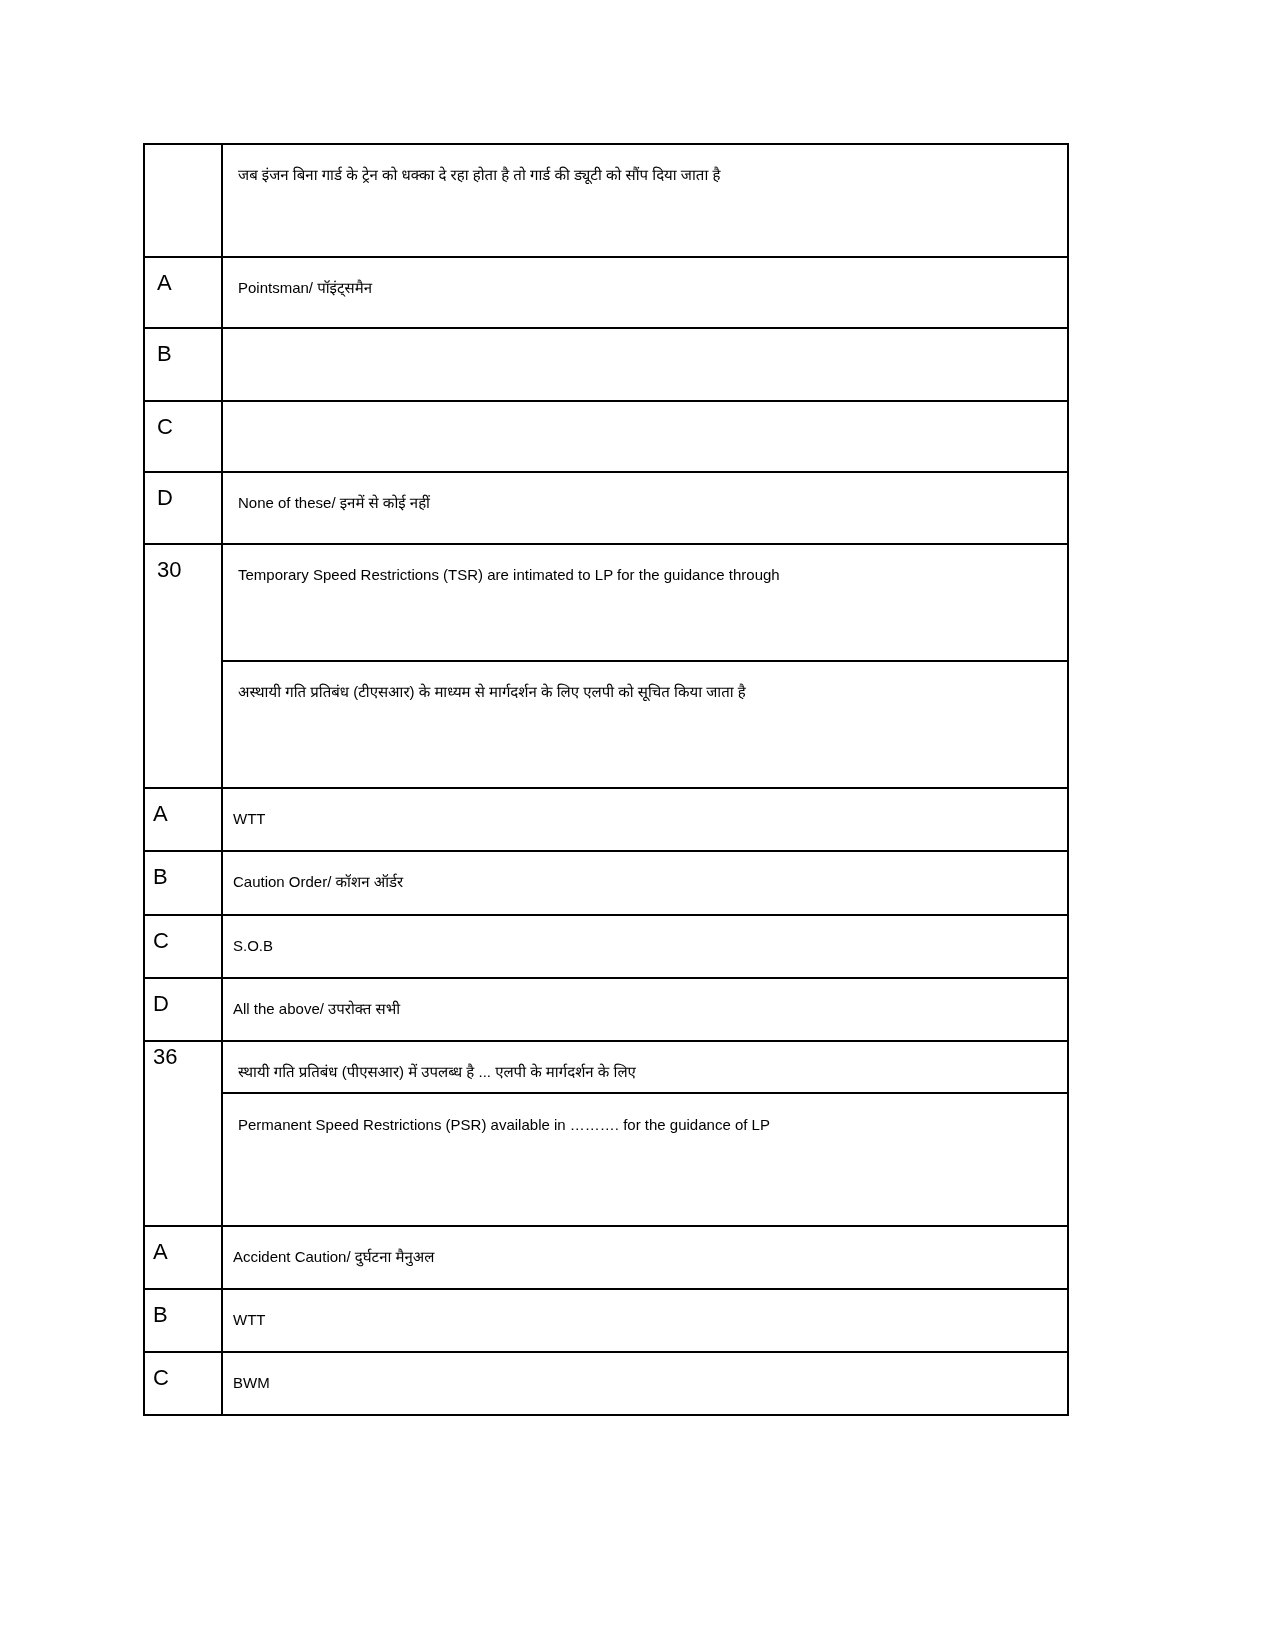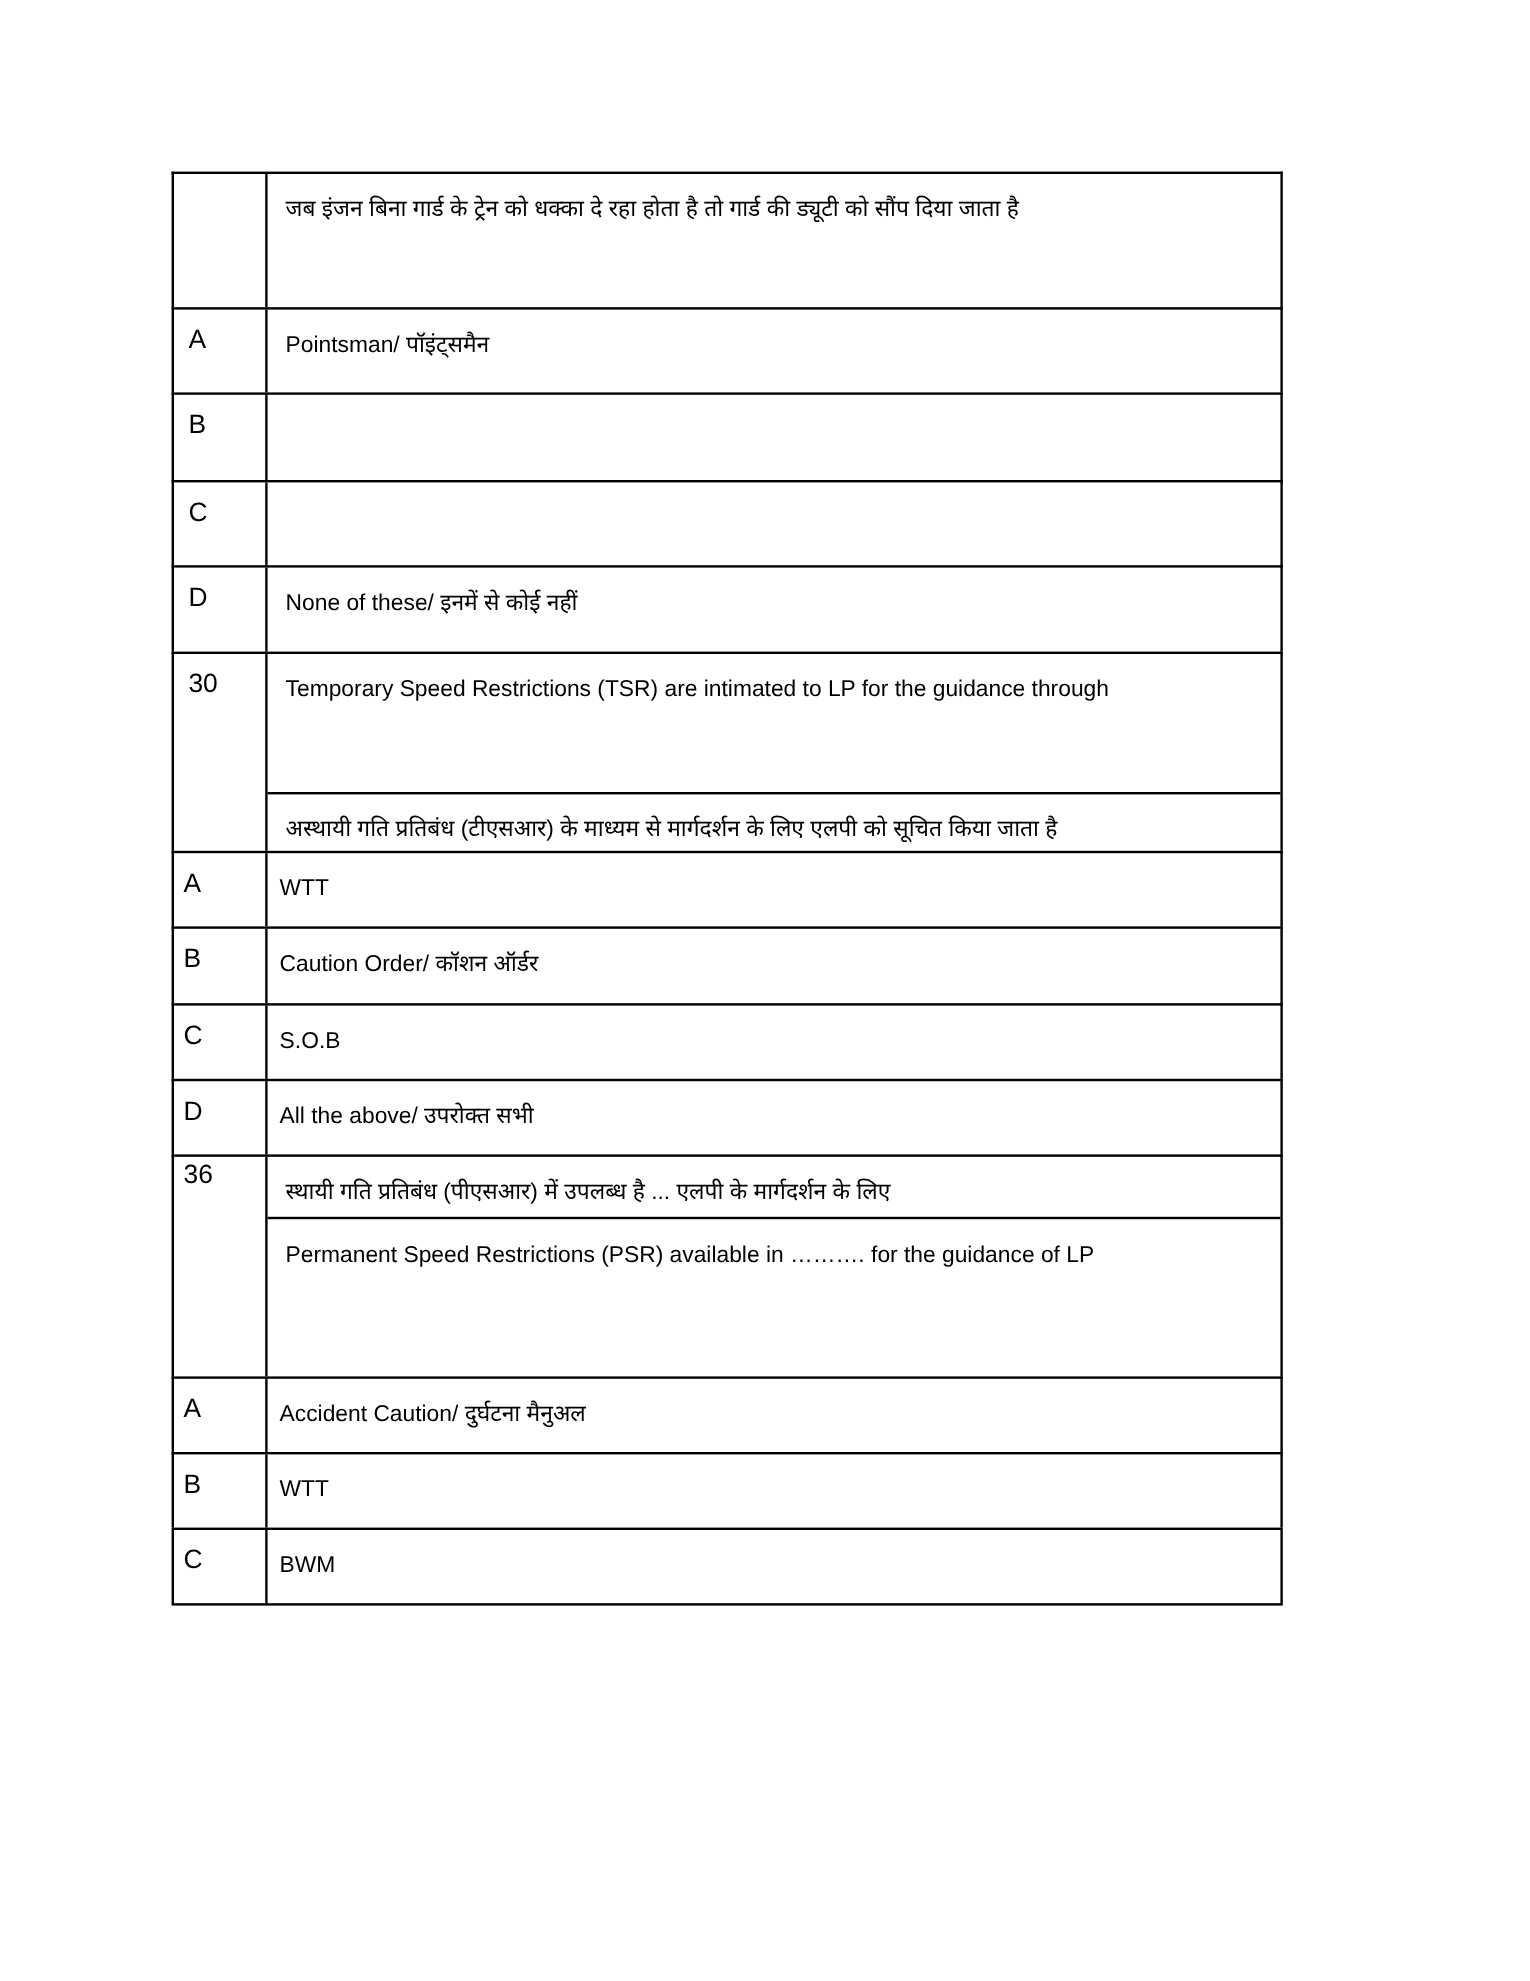--- a/index.html
+++ b/index.html
@@ -1,21 +1,21 @@
 <!DOCTYPE html>
 <html><head>
 <meta charset="utf-8">
 <style>
   html, body { margin: 0; padding: 0; background: #ffffff; }
   body { width: 1275px; height: 1651px; position: relative; font-family: "Liberation Sans", "DejaVu Sans", sans-serif; color: #000; }
   .tbl { position: absolute; left: 143px; top: 143px; width: 926px; }
   .row { position: relative; display: flex; border-left: 2px solid #000; border-right: 2px solid #000; border-top: 2px solid #000; box-sizing: border-box; }
   .row.last { border-bottom: 2px solid #000; }
   .c1 { width: 78px; border-right: 2px solid #000; box-sizing: border-box; font-size: 22px; }
-  .c2 { flex: 1; font-size: 19px; line-height: 40px; }
+  .c2 { flex: 1; font-size: 15px; line-height: 40px; }
   .c2 .part { box-sizing: border-box; }
   .c2 .part + .part { border-top: 2px solid #000; }
   .pad1 { padding: 12px 0 0 12px; }
   .pad2 { padding: 10px 10px 0 15px; }
   .padB1 { padding: 12px 0 0 8px; }
   .padB2 { padding: 10px 14px 0 10px; }
 </style>
 </head>
 <body>
 
@@ -39,21 +39,21 @@
   <div class="row" style="height:71px">
     <div class="c1 pad1">C</div>
   </div>
   <div class="row" style="height:72px">
     <div class="c1 pad1">D</div>
     <div class="c2">
         <div class="part pad2">None of these/ इनमें से कोई नहीं</div>
       </div>
   </div>
 
-  <div class="row" style="height:166px">
+  <div class="row" style="height:244px">
     <div class="c1 pad1">30</div>
     <div class="c2">
       <div class="part pad2" style="height:115px">Temporary Speed Restrictions (TSR) are intimated to LP for the guidance through</div>
       <div class="part pad2">अस्थायी गति प्रतिबंध (टीएसआर) के माध्यम से मार्गदर्शन के लिए एलपी को सूचित किया जाता है</div>
     </div>
   </div>
   <div class="row" style="height:63px">
     <div class="c1 padB1">A</div>
     <div class="c2">
         <div class="part padB2">WTT</div>

